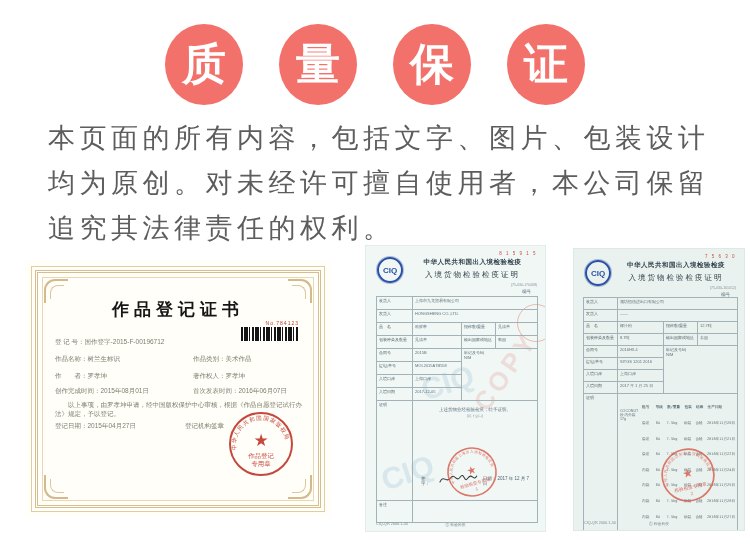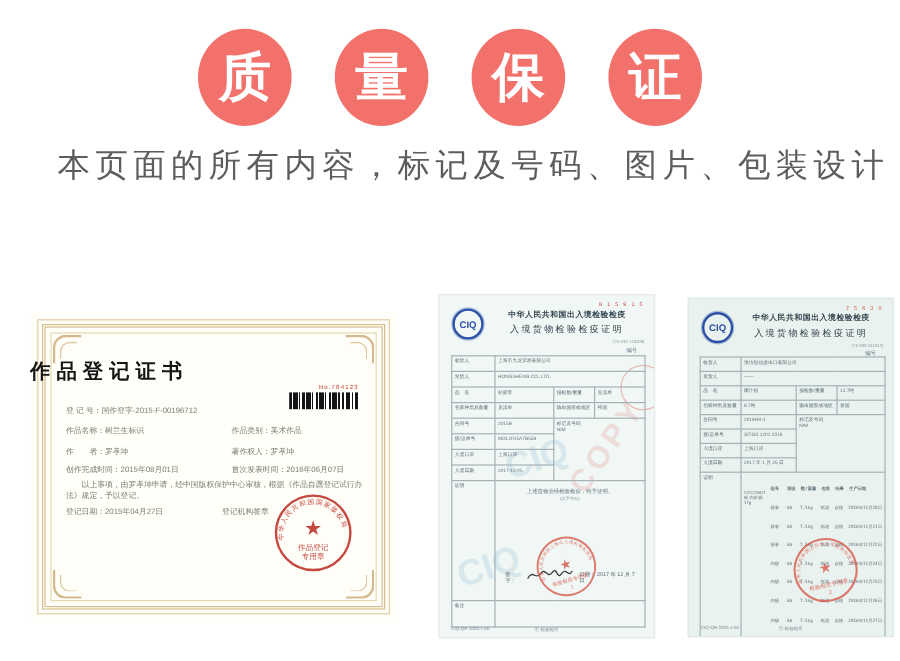--- a/index.html
+++ b/index.html
@@ -20,21 +20,21 @@
   .c1-band  { position:absolute; inset:6px;  border:1px solid #e0cda4; }
   .c1-band2 { position:absolute; inset:10px; border:3px double #d6bd8e; }
   .c1-band3 { position:absolute; inset:17px; border:1px solid #e7d7b3; }
   .fl { position:absolute; width:30px; height:30px; }
   .fl::before { content:""; position:absolute; width:22px; height:22px; border-top:2px solid #d3b98c; border-left:2px solid #d3b98c; border-radius:11px 0 0 0; }
   .fl::after  { content:""; position:absolute; left:6px; top:6px; width:13px; height:13px; border-top:1px solid #dcc69e; border-left:1px solid #dcc69e; border-radius:8px 0 0 0; }
   .fl.tl { left:19px; top:19px; }
   .fl.tr { right:19px; top:19px; transform:scaleX(-1); }
   .fl.bl { left:19px; bottom:19px; transform:scaleY(-1); }
   .fl.br { right:19px; bottom:19px; transform:scale(-1,-1); }
-  .c1-title { position:absolute; top:38px; left:0; width:100%; font-family:"Liberation Serif", serif;
+  .c1-title { position:absolute; top:38px; left:0; width:100%; text-align:center; font-family:"Liberation Serif", serif;
               font-weight:bold; font-size:17px; letter-spacing:5px; color:#151515; }
   .c1-barwrap { position:absolute; right:32px; top:60px; width:58px; }
   .c1-barno { font-size:5px; color:#c0392f; text-align:right; letter-spacing:1px; }
   .c1-barcode { margin-top:1px; height:14px; background:repeating-linear-gradient(90deg,#141414 0 2px,#fff 2px 3px,#141414 3px 7px,#fff 7px 8px,#141414 8px 9px,#fff 9px 11px); }
   .c1-field { position:absolute; font-size:6.5px; color:#7f8071; white-space:nowrap; }
   .c1-body { position:absolute; left:30px; top:140px; width:252px; font-size:6.5px; line-height:9px; color:#7f8071; }
   .c1-seal { position:absolute; left:202px; top:150px; width:68px; height:68px; opacity:.92; }
 
   
   .ciq { position:absolute; overflow:hidden; }
@@ -88,21 +88,23 @@
       </div>
     <div class="badge" style="background:#f3716b">
         <span>保</span>
       </div>
     <div class="badge" style="background:#f3716b">
         <span>证</span>
       </div>
   </div>
 
   <div class="notice">
-    <div>本页面的所有内容，标记及号码、图片、包装设计</div>
+    <div>本页面的所有内容，包括文字、图片、包装设计</div>
+    <div>均为原创。对未经许可擅自使用者，本公司保留</div>
+    <div>追究其法律责任的权利。</div>
   </div>
 
   <div class="cert1">
     <div class="c1-band"></div>
     <div class="c1-band2"></div>
     <div class="c1-band3"></div>
     <div class="fl tl"></div>
     <div class="fl tr"></div>
     <div class="fl bl"></div>
     <div class="fl br"></div>

